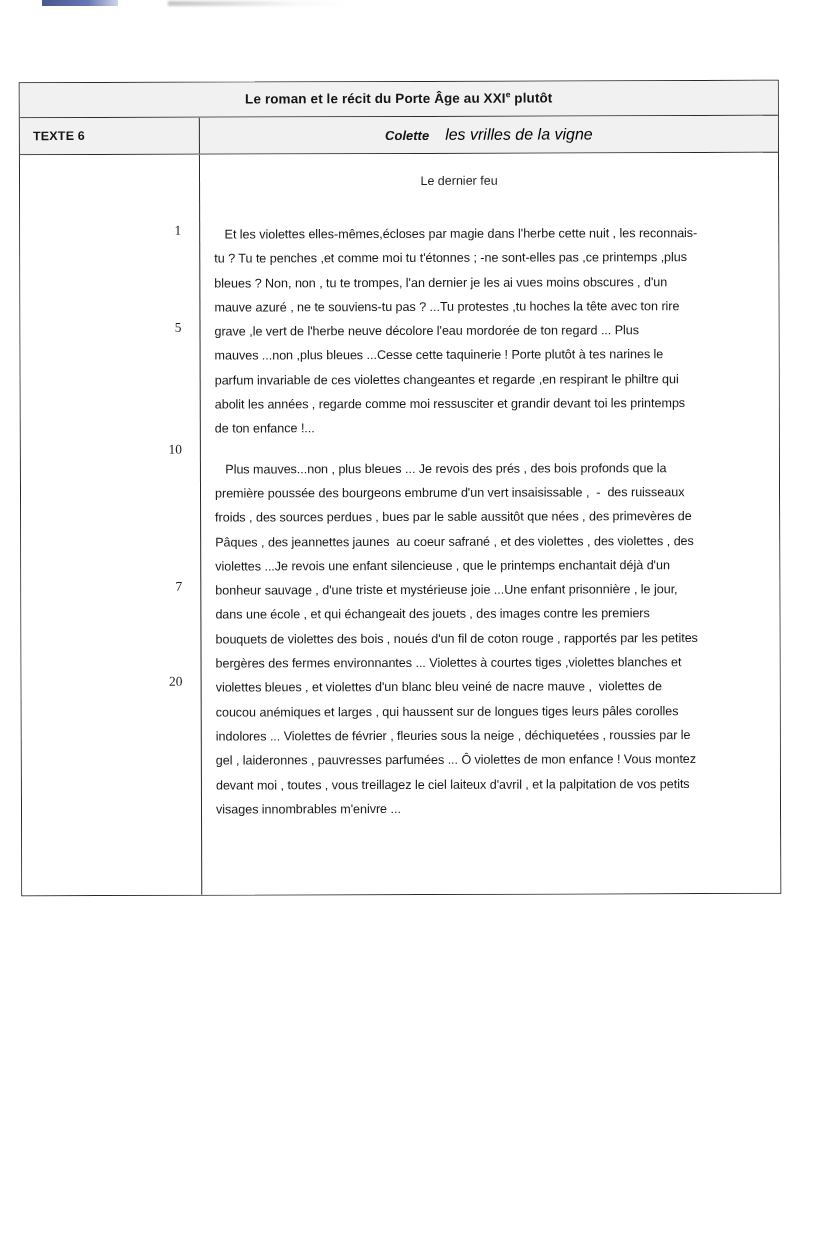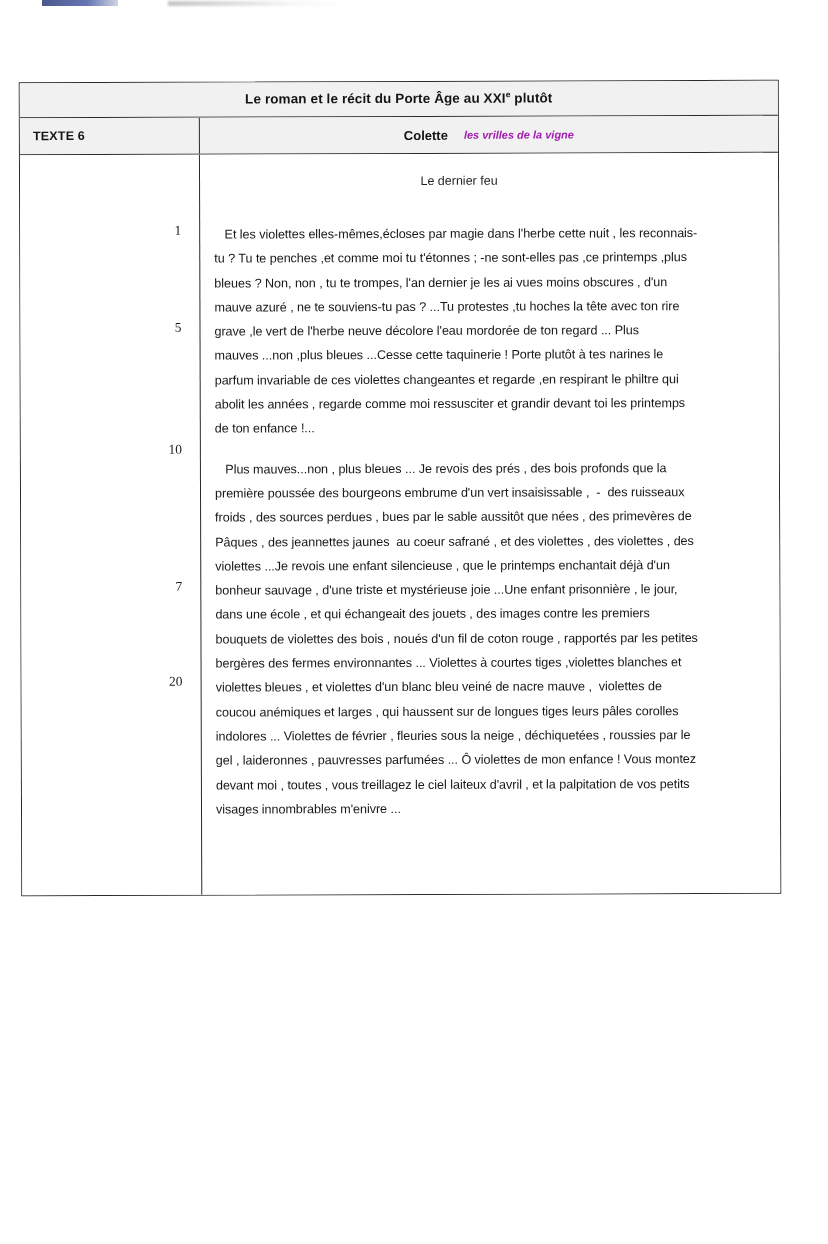--- a/index.html
+++ b/index.html
@@ -100,27 +100,28 @@
     flex: 1 1 auto;
     display: flex;
     align-items: center;
     justify-content: center;
     padding: 8px 6px;
     gap: 16px;
   }
   .author-name {
     font-size: 13px;
     font-weight: bold;
+    font-style: italic;
     color: #141414;
   }
   .work-title {
-    font-size: 11px;
-    font-weight: bold;
+    font-size: 16px;
+    font-weight: normal;
     font-style: italic;
-    color: #a21caf;
+    color: #000000;
   }
 
   .row-body {
     display: flex;
     min-height: 740px;
     background: #ffffff;
   }
   .col-linenos {
     width: 180px;
     flex: 0 0 180px;

